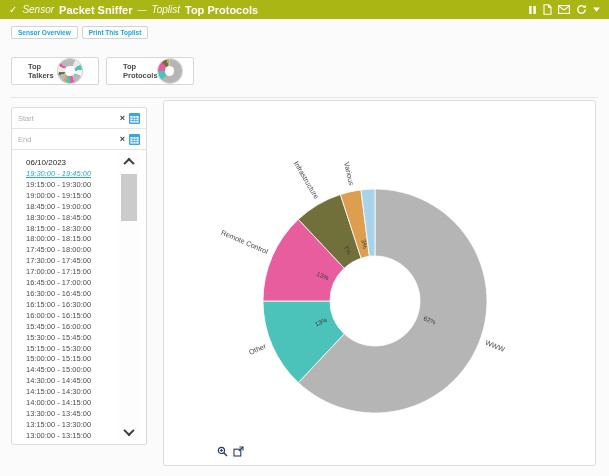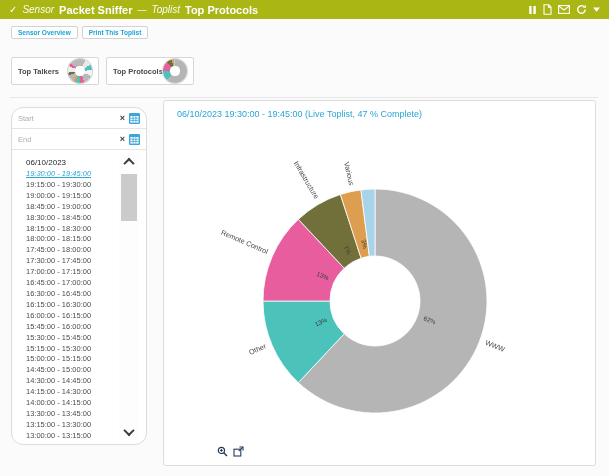--- a/index.html
+++ b/index.html
@@ -19,38 +19,38 @@
 
   
   .toolbar { position:absolute; top:26px; left:11px; display:flex; gap:4px; }
   .btn { height:13px; background:#fff; border:1px solid #d2d2d2; border-radius:2px;
          color:#1aa3d6; font-size:6.5px; font-weight:bold; display:flex; align-items:center;
          padding:0 6px; cursor:pointer; white-space:nowrap; }
 
   
   .tabs { position:absolute; top:57px; left:11px; display:flex; gap:7px; }
   .tab-card { width:88px; height:28px; background:#fff; border:1px solid #d7d7d7; border-radius:2px;
-              display:flex; align-items:center; justify-content:space-between; padding:0 6px; cursor:pointer; }
+              display:flex; align-items:center; justify-content:flex-start; padding:0 16px; cursor:pointer; }
   .tab-card .tab-label { font-size:7.5px; font-weight:bold; color:#4a4a4a; }
   .pie { position:relative; width:24px; height:24px; border-radius:50%; flex:0 0 24px; }
   .pie::after { content:""; position:absolute; inset:31%; background:#fff; border-radius:50%; }
   .pie-talkers { box-shadow:0 0 0 1px #cfcfcf;
     background:conic-gradient(#b8b8b8 0 26deg,#e9e9e9 26deg 58deg,#4cc3ba 58deg 86deg,#f3f3f3 86deg 115deg,
       #b8b8b8 115deg 158deg,#e85d9e 158deg 180deg,#4cc3ba 180deg 202deg,#dd9e4f 202deg 215deg,
       #b8b8b8 215deg 248deg,#72703a 248deg 262deg,#ededed 262deg 295deg,#e85d9e 295deg 310deg,#b8b8b8 310deg 360deg); }
   .pie-connections { border:3px solid #c9c9c9;
     background:conic-gradient(#ffffff 0 275deg,#4cc3ba 275deg 305deg,#e85d9e 305deg 318deg,#f2d2e4 318deg 332deg,#ffffff 332deg 360deg); }
   .pie-connections::after { display:none; }
   .pie-protocols { box-shadow:0 0 0 1px #d9d9d9; }
 
   .tabs-divider { position:absolute; top:97px; left:10px; width:588px; height:1px; background:#e7e7e7; }
 
   
   .filter-panel { position:absolute; left:11px; top:107px; width:136px; height:338px;
-                  background:#fff; border:1px solid #dcdcdc; border-radius:12px; }
+                  background:#fff; border:1px solid #dcdcdc; border-radius:2px; }
   .input-row { height:21px; border-bottom:1px solid #e4e4e4; display:flex; align-items:center;
                padding:0 6px; gap:4px; }
   .input-row input { flex:1; min-width:0; border:none; outline:none; background:transparent;
                      font-size:7.5px; color:#333; font-family:inherit; }
   .input-row input::placeholder { color:#aeaeae; }
   .clear-x { font-size:9px; font-weight:bold; color:#3c3c3c; line-height:1; cursor:pointer; }
   .cal { width:11px; height:11px; cursor:pointer; }
 
   .list-wrap { position:absolute; left:0; right:0; top:44px; bottom:2px; }
   .interval-list { position:absolute; left:14px; top:4px; right:38px; bottom:2px; overflow:hidden;
@@ -192,21 +192,20 @@
           </div>
         <div class="sb-thumb"></div>
         <div class="sb-btn sb-down">
             <span class="chev"></span>
           </div>
       </div>
     </div>
   </div>
 
   <div class="main-panel">
-    <div class="panel-title">06/10/2023 19:30:00 - 19:45:00 (Live Toplist, 47 % Complete)</div>
     <svg id="donut-svg" width="433" height="366" viewBox="0 0 433 366">
         <path d="M 211 88 A 112 112 0 1 1 134.33072413598688 281.6444862711981 L 180.19538023320902 232.80358823396352 A 45 45 0 1 0 211 155 Z" fill="#b5b5b5" stroke="#ffffff" stroke-width="0.8"></path>
         <text transform="translate(264.9270361815186 221.3512240557113) rotate(21.59999999999999)" text-anchor="middle" font-size="6.3" fill="#3c3c3c">62%</text>
         <text transform="translate(320.7136253348137 243.43869721679198) rotate(21.59999999999999)" text-anchor="start" font-size="7.2" fill="#4a4a4a">WWW</text>
         <path d="M 134.33072413598688 281.6444862711981 A 112 112 0 0 1 99 200.00000000000003 L 166 200 A 45 45 0 0 0 180.19538023320902 232.80358823396352 Z" fill="#4cc3ba" stroke="#ffffff" stroke-width="0.8"></path>
         <text transform="translate(157.77023171032909 223.03457765681725) rotate(-23.399999999999977)" text-anchor="middle" font-size="6.3" fill="#3c3c3c">13%</text>
         <text transform="translate(102.70495416929022 246.86345109490406) rotate(-23.399999999999977)" text-anchor="end" font-size="7.2" fill="#4a4a4a">Other</text>
         <path d="M 99 200.00000000000003 A 112 112 0 0 1 134.3307241359869 118.35551372880187 L 180.19538023320902 167.19641176603648 A 45 45 0 0 0 166 200 Z" fill="#e85d9e" stroke="#ffffff" stroke-width="0.8"></path>
         <text transform="translate(157.77023171032909 176.96542234318275) rotate(23.39999999999995)" text-anchor="middle" font-size="6.3" fill="#3c3c3c">13%</text>
         <text transform="translate(102.70495416929019 153.13654890509596) rotate(23.39999999999995)" text-anchor="end" font-size="7.2" fill="#4a4a4a">Remote Control</text>

